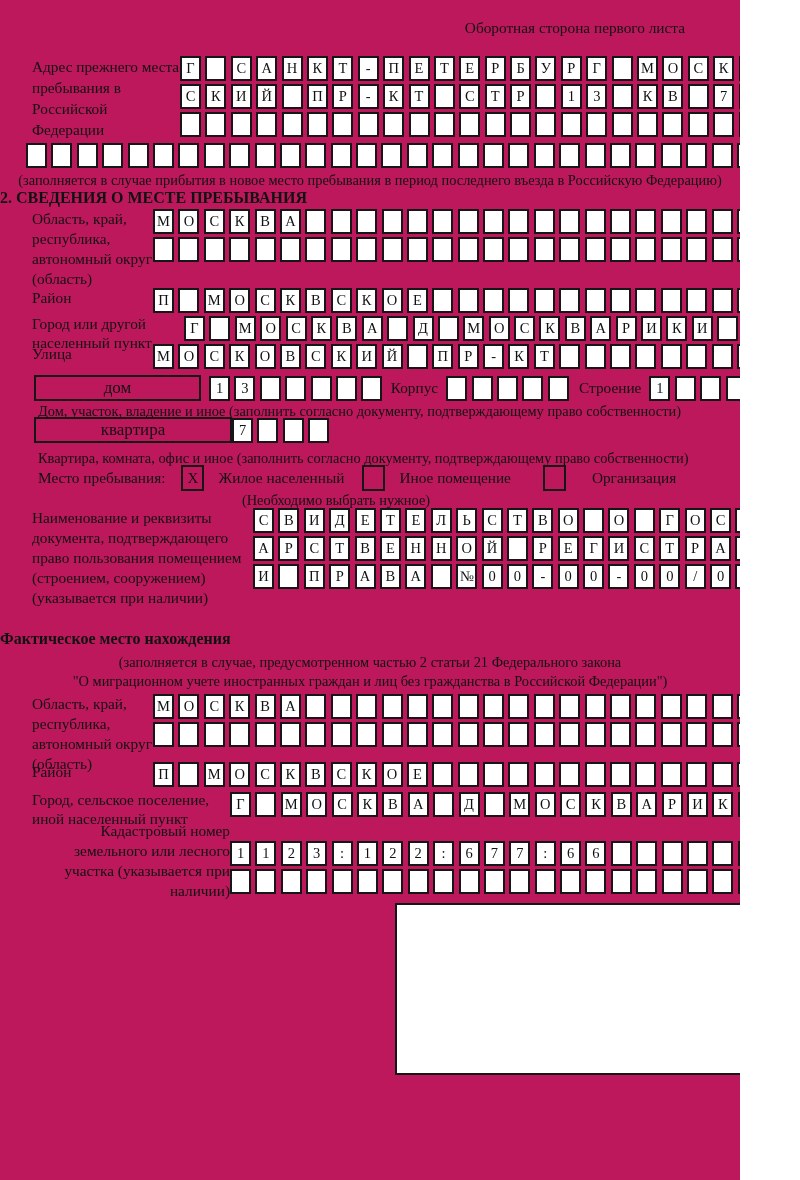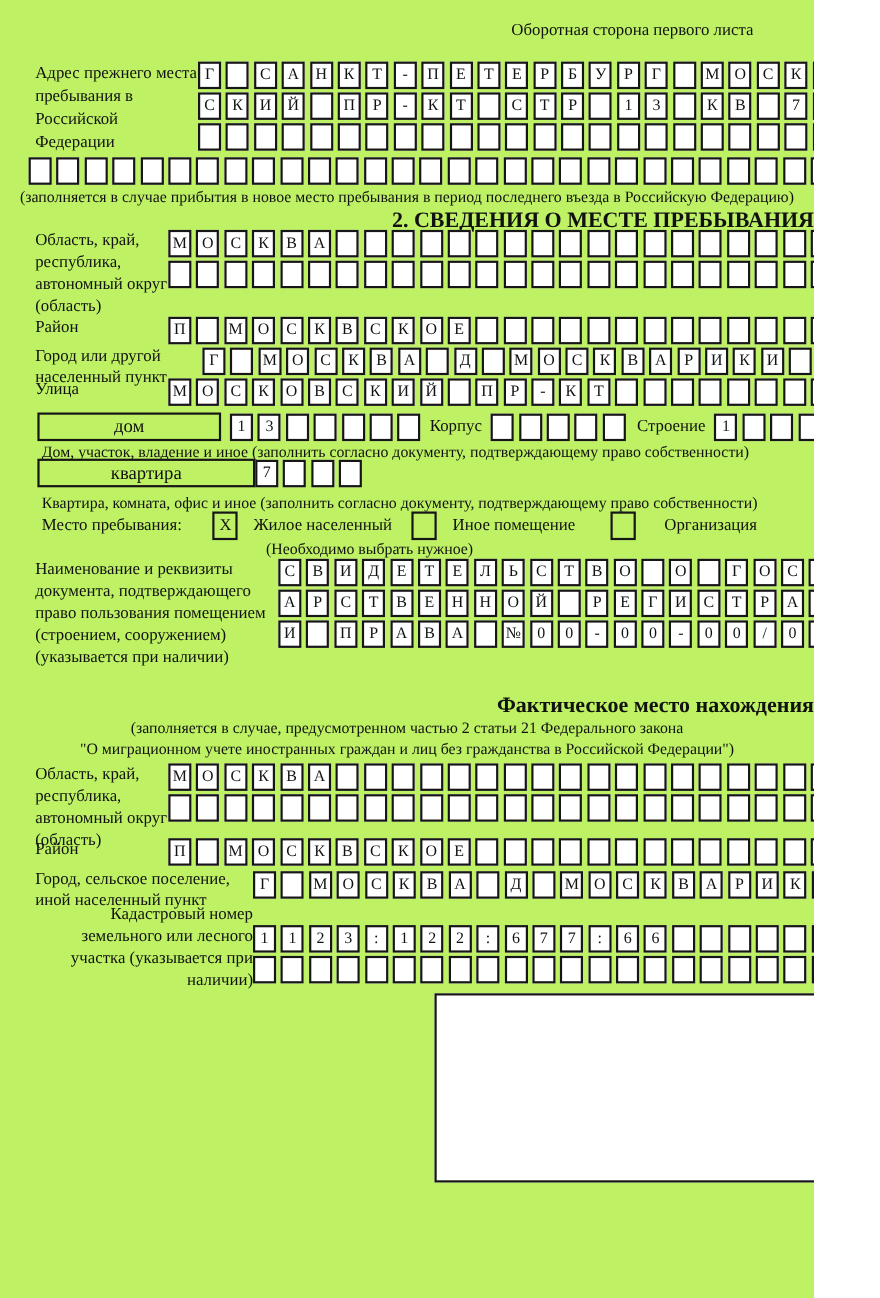--- a/index.html
+++ b/index.html
@@ -1,29 +1,29 @@
 <!DOCTYPE html>
 <html><head>
 <meta charset="utf-8">
 <style>
   html,body{margin:0;padding:0;background:#fff;}
-  .page{position:relative;width:740px;height:1180px;background:#bef264;color:#111;
+  .page{position:relative;width:740px;height:1180px;background:#be185d;color:#111;
         font-family:"Liberation Serif",serif;overflow:hidden;}
   .abs{position:absolute;}
   .flexrow{display:flex;align-items:flex-start;}
   .lbl{font-size:15.3px;line-height:20px;}
   .rl{padding-left:32px;box-sizing:border-box;flex:none;}
   .cells{display:flex;flex:none;}
   .rows .cells{margin-bottom:3px;}
   .cell{flex:none;width:21px;height:25px;margin-right:4.4px;border:2px solid #161616;
         box-sizing:border-box;display:flex;align-items:center;justify-content:center;
         font-size:14.5px;background:#fff;}
   .note{font-size:14.4px;line-height:18px;}
   .center{text-align:center;}
-  .title{font-size:20px;font-weight:bold;text-align:right;}
+  .title{font-size:16px;font-weight:bold;text-align:left;}
   .widebox{border:2px solid #161616;box-sizing:border-box;height:26px;flex:none;
            display:flex;align-items:center;justify-content:center;font-size:17px;}
   .cb{width:23px;height:26px;border:2px solid #161616;box-sizing:border-box;flex:none;
       display:flex;align-items:center;justify-content:center;font-size:15px;}
   .inl{font-size:15.3px;line-height:26px;flex:none;}
   .stamp{border:2px solid #161616;box-sizing:border-box;background:#fff;}
 </style>
 </head>
 <body>
 
@@ -338,21 +338,21 @@
     <div class="cells">
         <span class="cell">7</span>
         <span class="cell"></span>
         <span class="cell"></span>
         <span class="cell"></span>
       </div>
   </div>
   <div class="abs note" style="top:449px;left:38px;">Квартира, комната, офис и иное (заполнить согласно документу, подтверждающему право собственности)</div>
 
   <div class="abs flexrow" style="top:465px;left:38px;align-items:center;">
-    <div class="inl" style="margin-right:28px;">Место пребывания:</div>
+    <div class="inl" style="margin-right:16px;">Место пребывания:</div>
     <div class="cb" style="margin-right:14px;">X</div>
     <div class="inl" style="margin-right:18px;">Жилое населенный</div>
     <div class="cb" style="margin-right:14px;"></div>
     <div class="inl" style="margin-right:32px;">Иное помещение</div>
     <div class="cb" style="margin-right:26px;"></div>
     <div class="inl">Организация</div>
   </div>
   <div class="abs note center" style="top:491px;left:76px;width:520px;">(Необходимо выбрать нужное)</div>
 
   <div class="abs flexrow" style="top:508px;left:0;">

